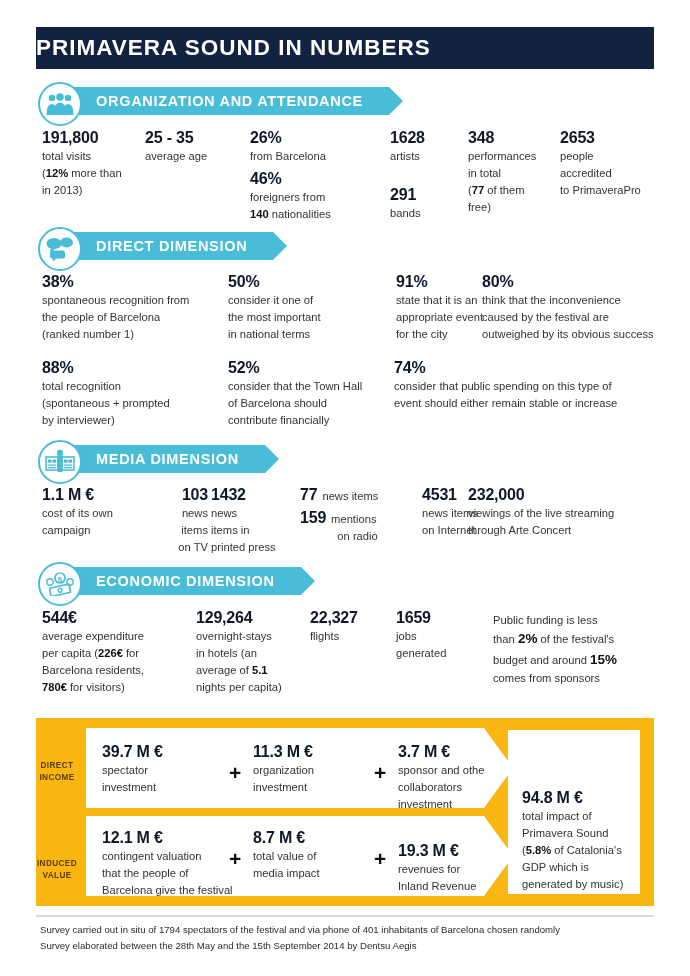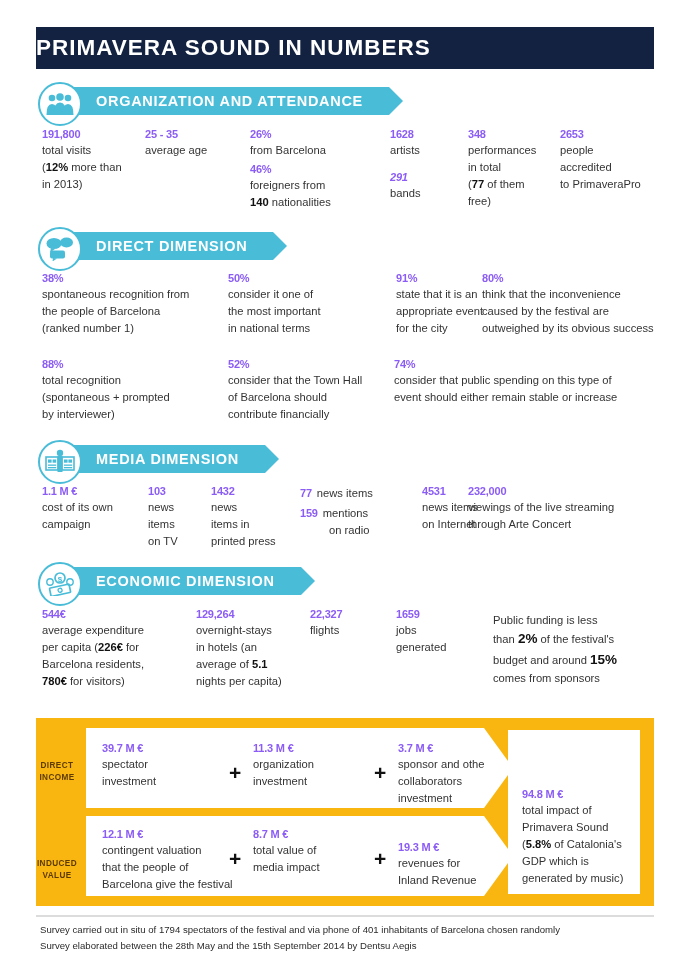--- a/index.html
+++ b/index.html
@@ -54,21 +54,21 @@
     border-left: 14px solid #49bcd8;
   }
   .ribbon span {
     color: #ffffff; font-size: 14.5px; font-weight: bold;
     letter-spacing: 0.7px; white-space: nowrap;
   }
 
   
   .stat { position: absolute; }
   .big {
-    font-size: 11px; font-weight: bold; color: #8b5cf6;
+    font-size: 16px; font-weight: bold; color: #0f172a;
     line-height: 1.25; letter-spacing: -0.2px;
   }
   .small {
     font-size: 11.2px; color: #333333; line-height: 1.52;
   }
   .small b { font-weight: bold; color: #111111; }
   .inline-row { display: flex; align-items: baseline; gap: 5px; }
   .inline-row .big { white-space: nowrap; }
   .inline-row .small { white-space: nowrap; }
 
@@ -155,21 +155,21 @@
   <div class="stat" style="left:250px; top:128px; width:120px;">
     <div class="big">26%</div>
     <div class="small">from Barcelona</div>
     <div class="big" style="margin-top:4px;">46%</div>
     <div class="small">foreigners from<br><b>140</b> nationalities</div>
   </div>
 
   <div class="stat" style="left:390px; top:128px; width:65px;">
     <div class="big">1628</div>
     <div class="small">artists</div>
-    <div class="big" style="margin-top:12px;font-style:italic;">291</div>
+    <div class="big" style="margin-top:20px;">291</div>
     <div class="small">bands</div>
   </div>
 
   <div class="stat" style="left:468px; top:128px; width:85px;">
     <div class="big">348</div>
     <div class="small">performances<br>in total<br>(<b>77</b> of them<br>free)</div>
   </div>
 
   <div class="stat" style="left:560px; top:128px; width:110px;">
     <div class="big">2653</div>
@@ -246,21 +246,21 @@
         <rect x="19" y="18" width="8.2" height="1.3" fill="#49bcd8"></rect>
       </svg>
     </div>
   </div>
 
   <div class="stat" style="left:42px; top:485px; width:110px;">
     <div class="big">1.1 M €</div>
     <div class="small">cost of its own<br>campaign</div>
   </div>
 
-  <div class="stat" style="left:148px; top:485px; width:60px;">
+  <div class="stat" style="left:148px; top:485px; width:60px;text-align:right;">
     <div class="big">103</div>
     <div class="small">news<br>items<br>on TV</div>
   </div>
 
   <div class="stat" style="left:211px; top:485px; width:85px;">
     <div class="big">1432</div>
     <div class="small">news<br>items in<br>printed press</div>
   </div>
 
   <div class="stat" style="left:300px; top:485px; width:122px;">

